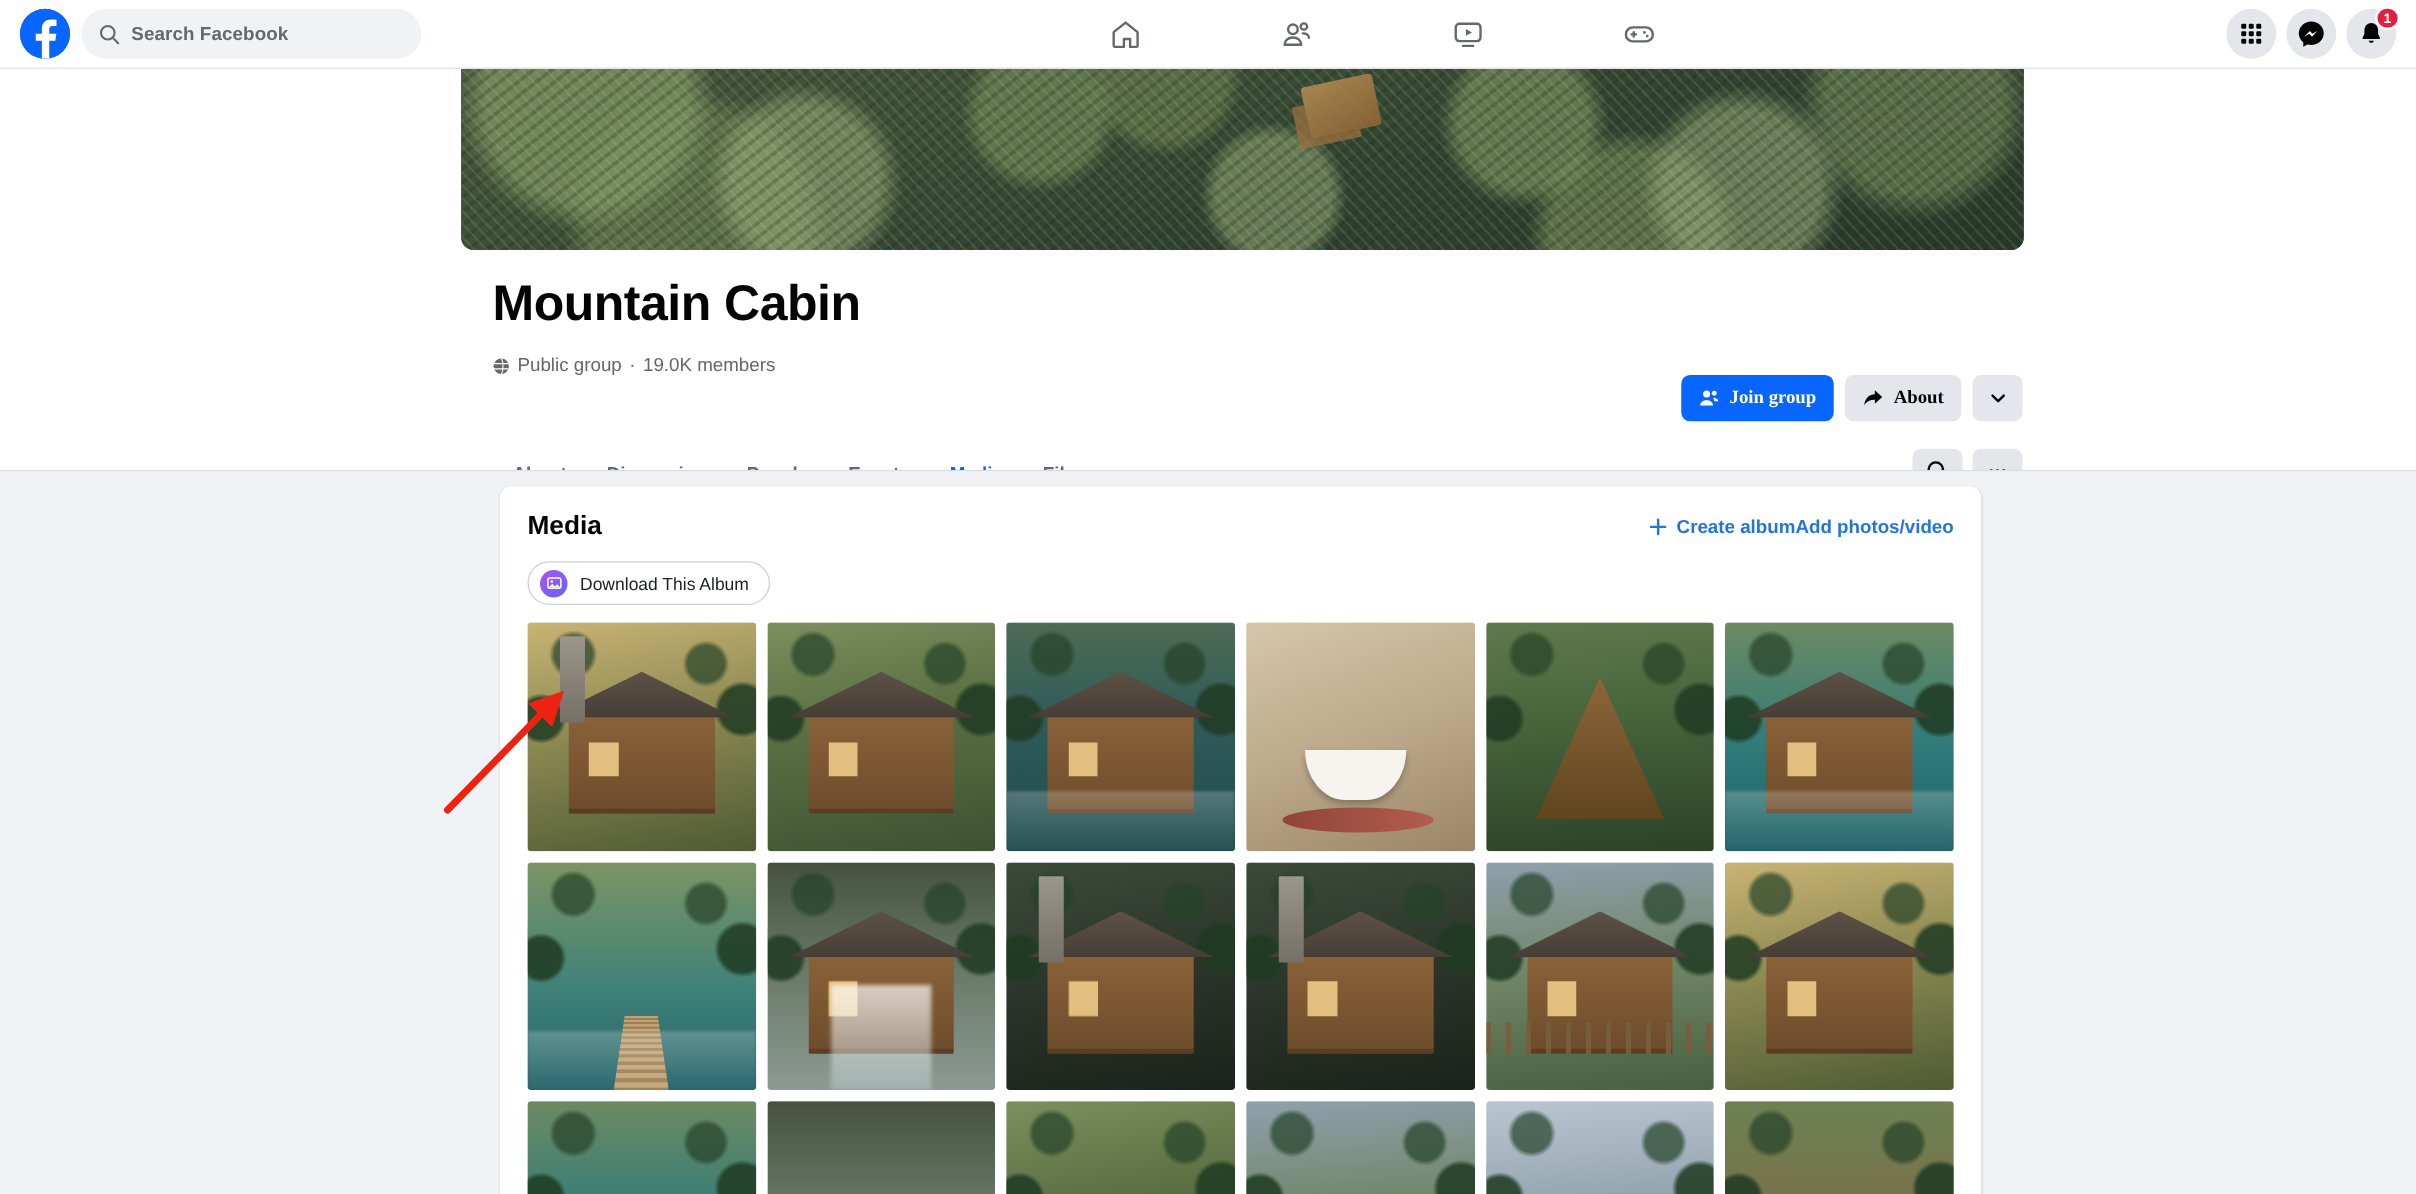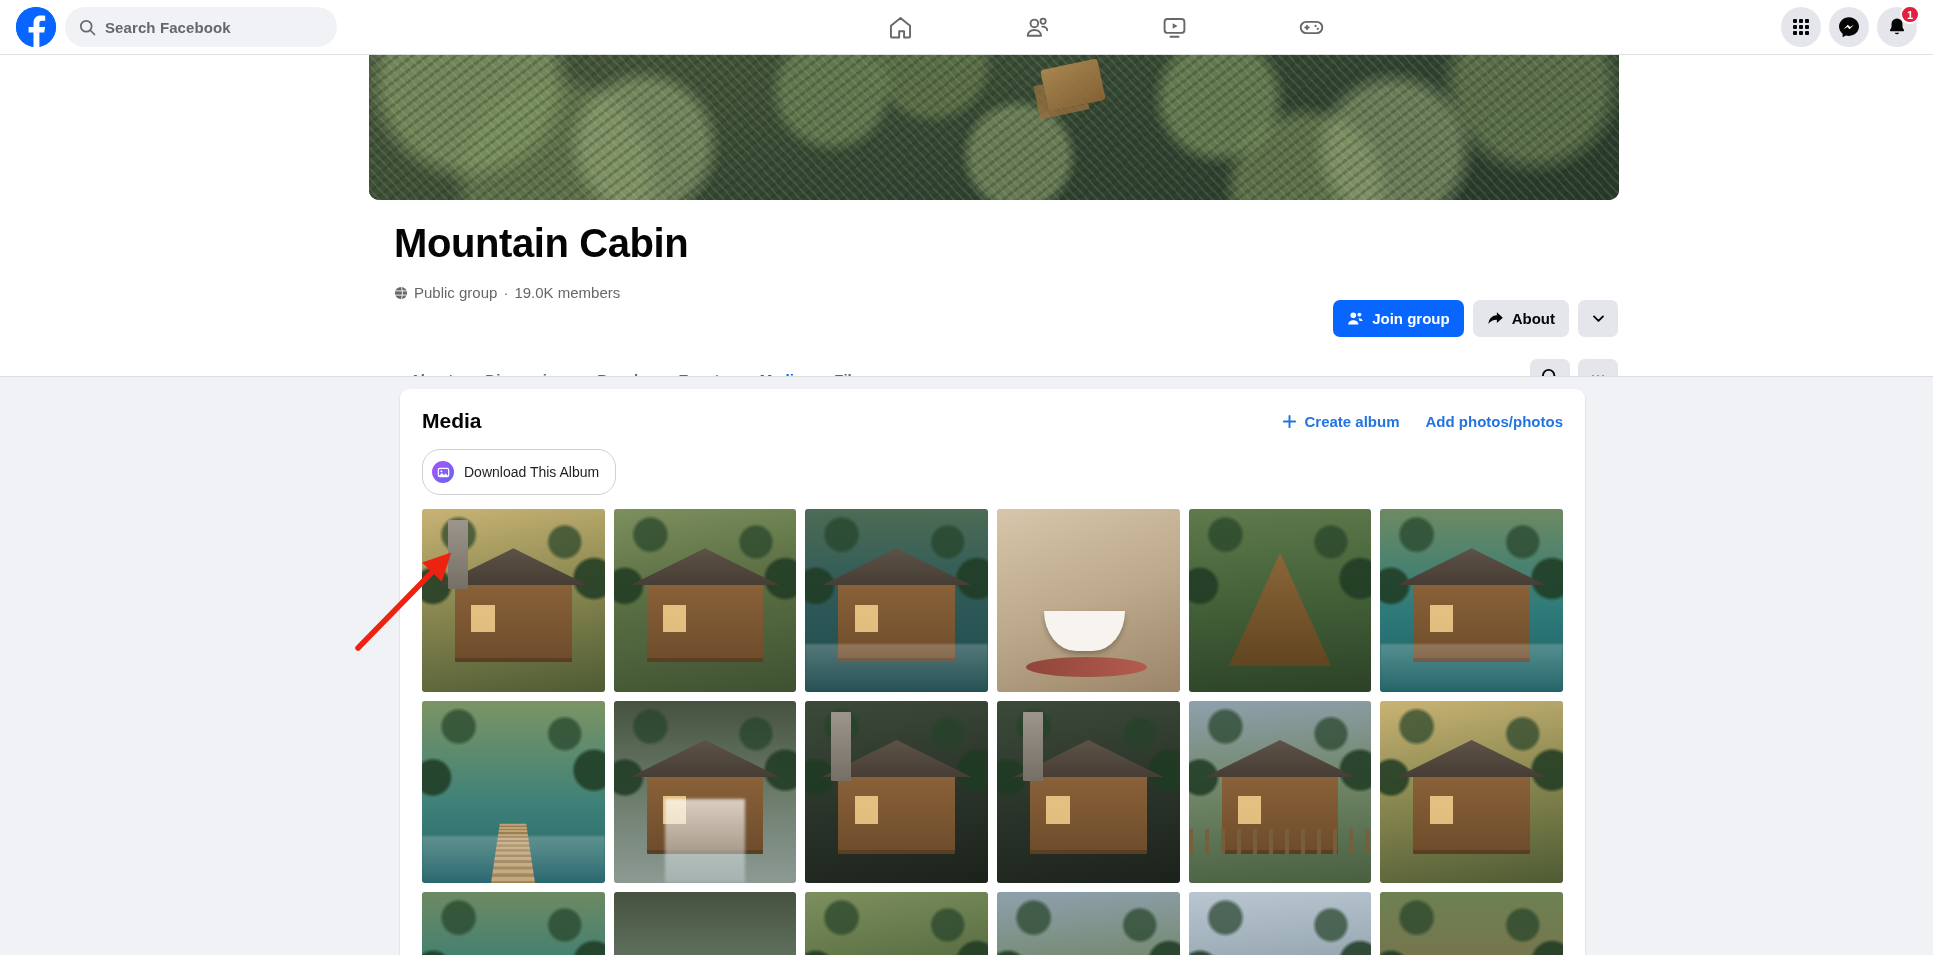--- a/index.html
+++ b/index.html
@@ -195,21 +195,21 @@
     border-radius: 7px;
     display: flex;
     align-items: center;
     justify-content: center;
     gap: 8px;
     font-size: 15px;
     font-weight: bold;
     cursor: pointer;
     padding: 0 14px;
     border: none;
-    font-family: Liberation Sans, sans-serif;
+    font-family: Liberation Serif, serif;
   }
   .btn-primary { background: #0866ff; color: #fff; }
   .btn-secondary { background: #e4e6eb; color: #050505; }
   .btn-icon-only { width: 40px; padding: 0; }
 
   
   .tabstrip {
     position: absolute;
     left: 394px;
     right: 315px;
@@ -262,21 +262,21 @@
     box-shadow: 0 1px 2px rgba(0,0,0,0.18);
     overflow: hidden;
   }
   .media-head {
     display: flex;
     align-items: center;
     justify-content: space-between;
     padding: 20px 22px 0 22px;
   }
   .media-title { font-size: 21px; font-weight: bold; color: #050505; }
-  .media-head-links { display: flex; gap: 26px; }
+  .media-head-links { display: flex; }
   .blue-link {
     display: flex;
     align-items: center;
     gap: 7px;
     color: #2374e1;
     font-size: 15px;
     font-weight: bold;
     cursor: pointer;
   }
 
@@ -303,21 +303,21 @@
     height: 3px;
     background: #1b74e4;
     border-radius: 2px;
   }
 
   .dl-row { padding: 16px 22px 0 22px; }
   .dl-btn {
     display: inline-flex;
     align-items: center;
     gap: 10px;
-    height: 46px;
+    height: 35px;
     padding: 0 16px 0 9px;
     border: 1px solid #ccd0d5;
     background: #ffffff;
     border-radius: 18px;
     font-size: 14px;
     color: #1c1e21;
     cursor: pointer;
     font-family: "Liberation Sans", sans-serif;
   }
   .dl-icon {
@@ -637,21 +637,21 @@
     <div class="media-title">Media</div>
     <div class="media-head-links">
       <div class="blue-link">
         <svg width="15" height="15" viewBox="0 0 16 16" aria-hidden="true">
           <line x1="8" y1="2" x2="8" y2="14" stroke="#2374e1" stroke-width="2.1" stroke-linecap="round"></line>
           <line x1="2" y1="8" x2="14" y2="8" stroke="#2374e1" stroke-width="2.1" stroke-linecap="round"></line>
         </svg>
         <span>Create album</span>
       </div>
       <div class="blue-link">
-        <span>Add photos/photos</span>
+        <span>Add photos/video</span>
       </div>
     </div>
   </div>
 
 
   <div class="dl-row">
     <button class="dl-btn">
       <span class="dl-icon">
         <svg width="13" height="13" viewBox="0 0 16 16" aria-hidden="true">
           <rect x="1.6" y="3" width="12.8" height="10" rx="2" fill="none" stroke="#ffffff" stroke-width="1.5"></rect>

